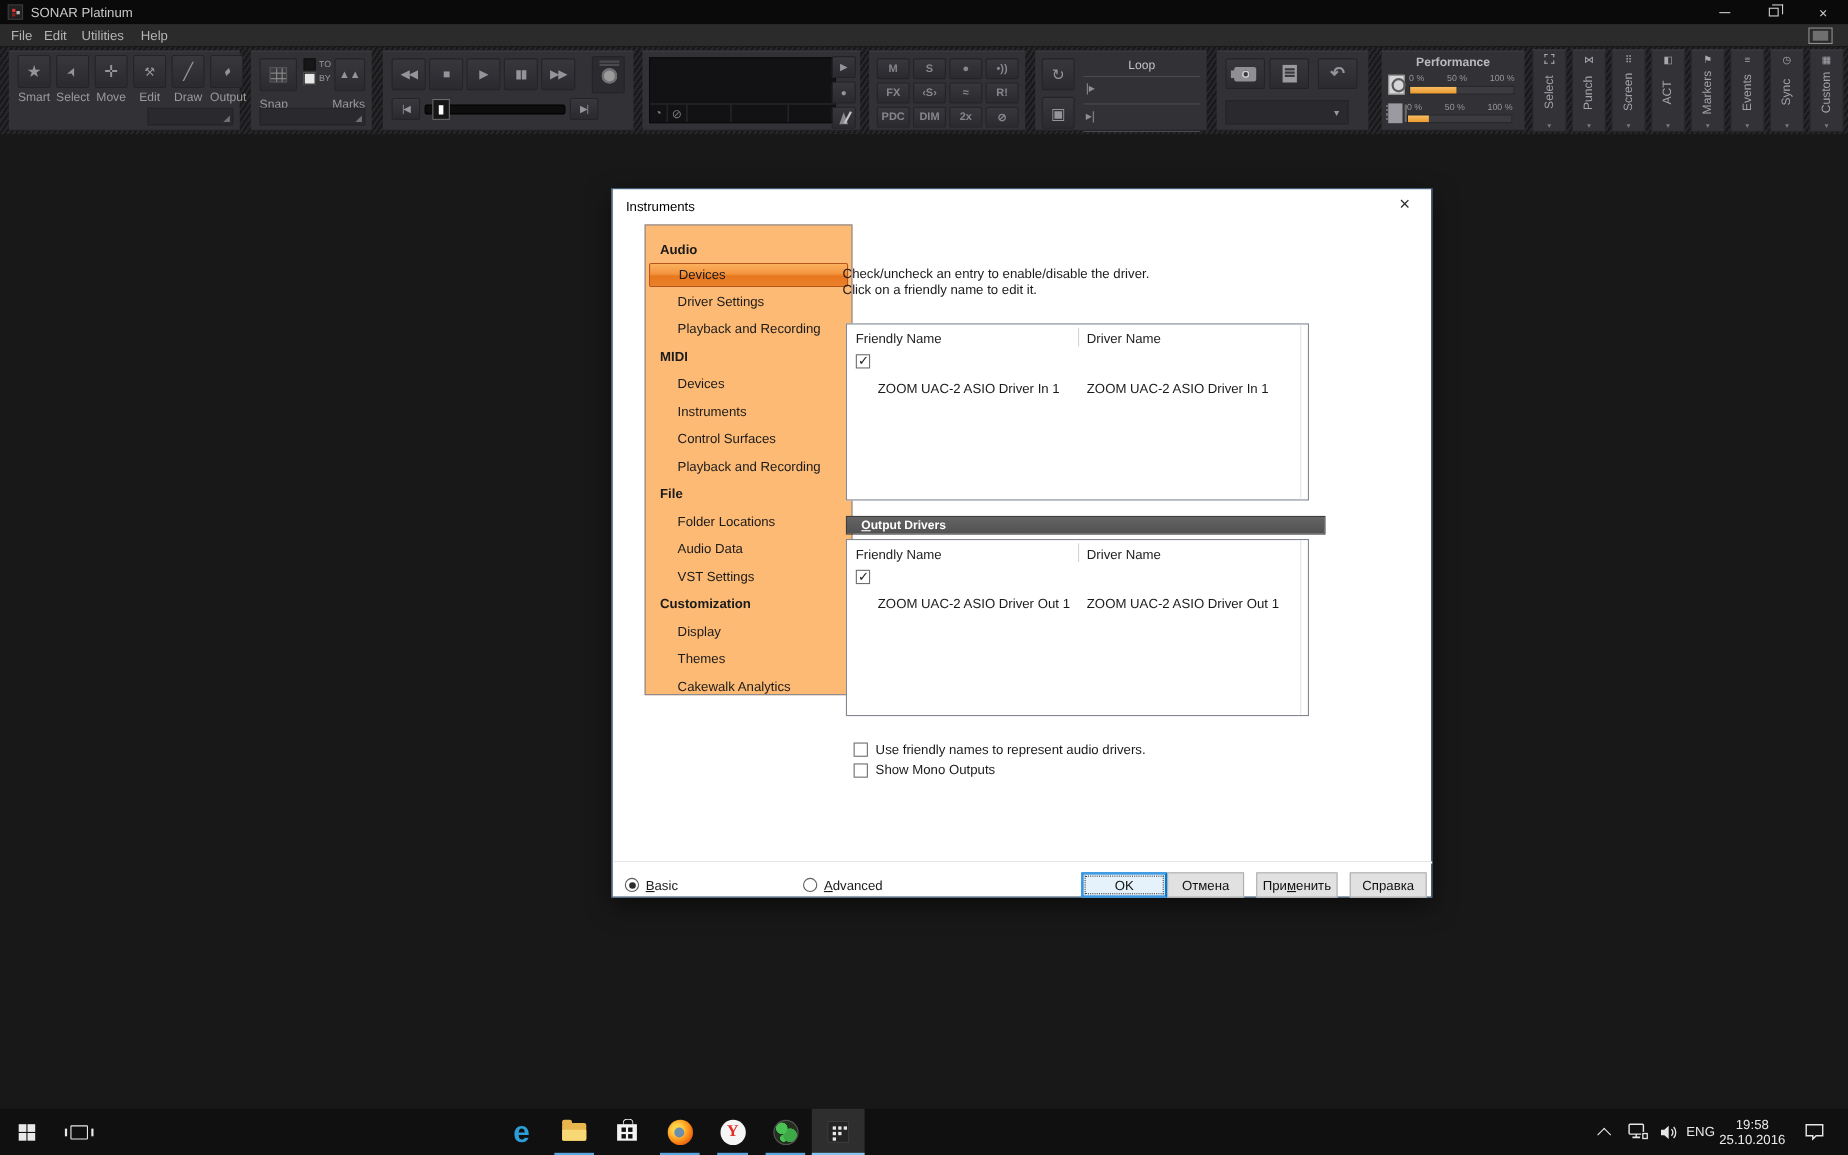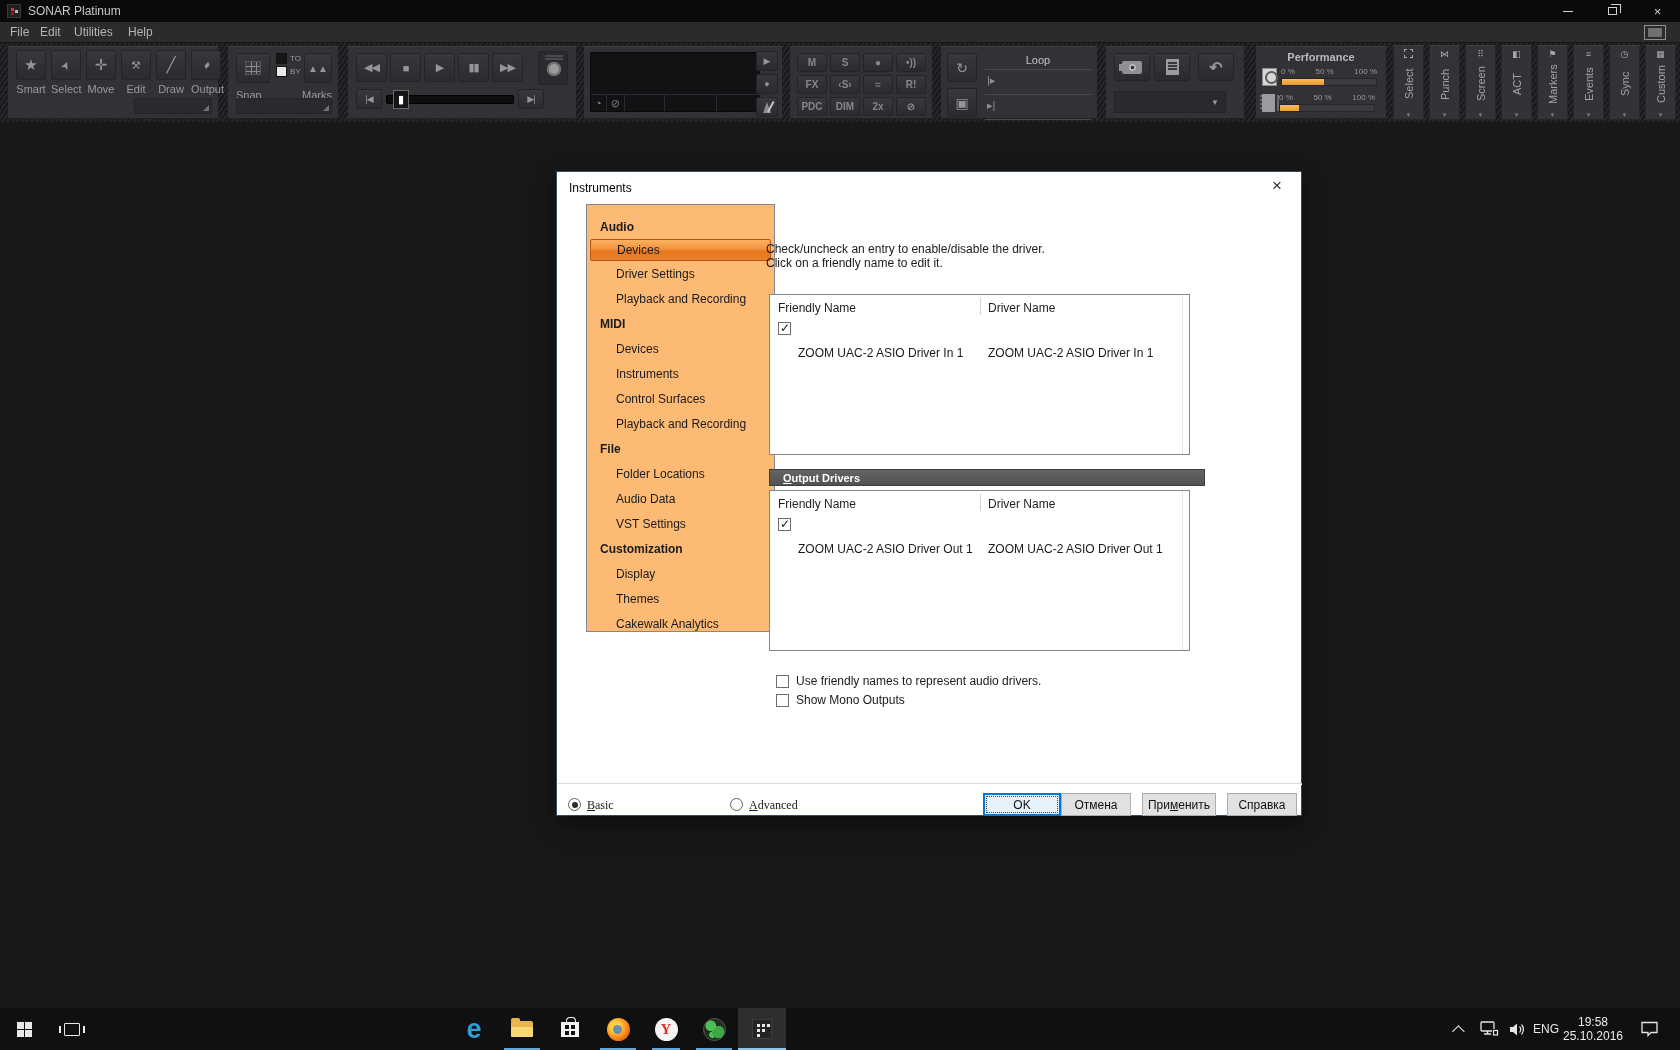--- a/index.html
+++ b/index.html
@@ -126,21 +126,21 @@
   .scroll-div { position:absolute; left:412px; top:0; width:1px; height:100%; background:#e4e4e4; }
   .col-h { position:absolute; top:6px; font-size:12px; color:#222; }
   .drv-row { position:absolute; top:26px; left:0; width:100%; height:17px; }
   .cbx { position:absolute; width:13px; height:13px; background:#fff; border:1px solid #6e6e6e; }
   .cbx.checked::after { content:"✓"; position:absolute; left:1px; top:-2px; font-size:12px; color:#222; }
   .rowtxt { position:absolute; top:1px; font-size:12px;margin-top:24px; }
   .chk-line { position:absolute; display:flex; align-items:center; gap:7px; }
   .dlg-sep { position:absolute; left:1px; top:611px; width:744px; height:2px; background:linear-gradient(#d9d9d9 50%, #ffffff 50%); }
   .radio { position:absolute; width:13px; height:13px; border:1px solid #5f5f5f; border-radius:50%; background:#fff; }
   .radio.on::after { content:""; position:absolute; left:2.5px; top:2.5px; width:6px; height:6px; border-radius:50%; background:#2c2c2c; }
-  .rlabel { position:absolute; font-size:12px;font-family:Liberation Serif, serif; }
+  .rlabel { position:absolute; font-size:12px; }
   .dbtn { position:absolute; top:621px; height:23px; background:#e1e1e1; border:1px solid #adadad; font-size:12px; color:#111;
     display:flex; align-items:center; justify-content:center; font-family:"Liberation Sans",sans-serif; }
   .dbtn.focused { background:#e5f1fb; border:1px solid #0078d7; box-shadow:inset 0 0 0 1px #0078d7; outline:1px dotted #444; outline-offset:-4px; }
 
   
   .taskbar { position:absolute; left:0; top:1008px; width:1680px; height:42px; background:#101010; }
   .tb-btn { position:absolute; top:0; height:42px; display:flex; align-items:center; justify-content:center; }
   .winlogo { position:relative; width:15px; height:15px; }
   .winlogo i { position:absolute; width:7px; height:7px; background:#e9e9e9; }
   .winlogo i:nth-child(2){ left:8px; } .winlogo i:nth-child(3){ top:8px; } .winlogo i:nth-child(4){ left:8px; top:8px; }

